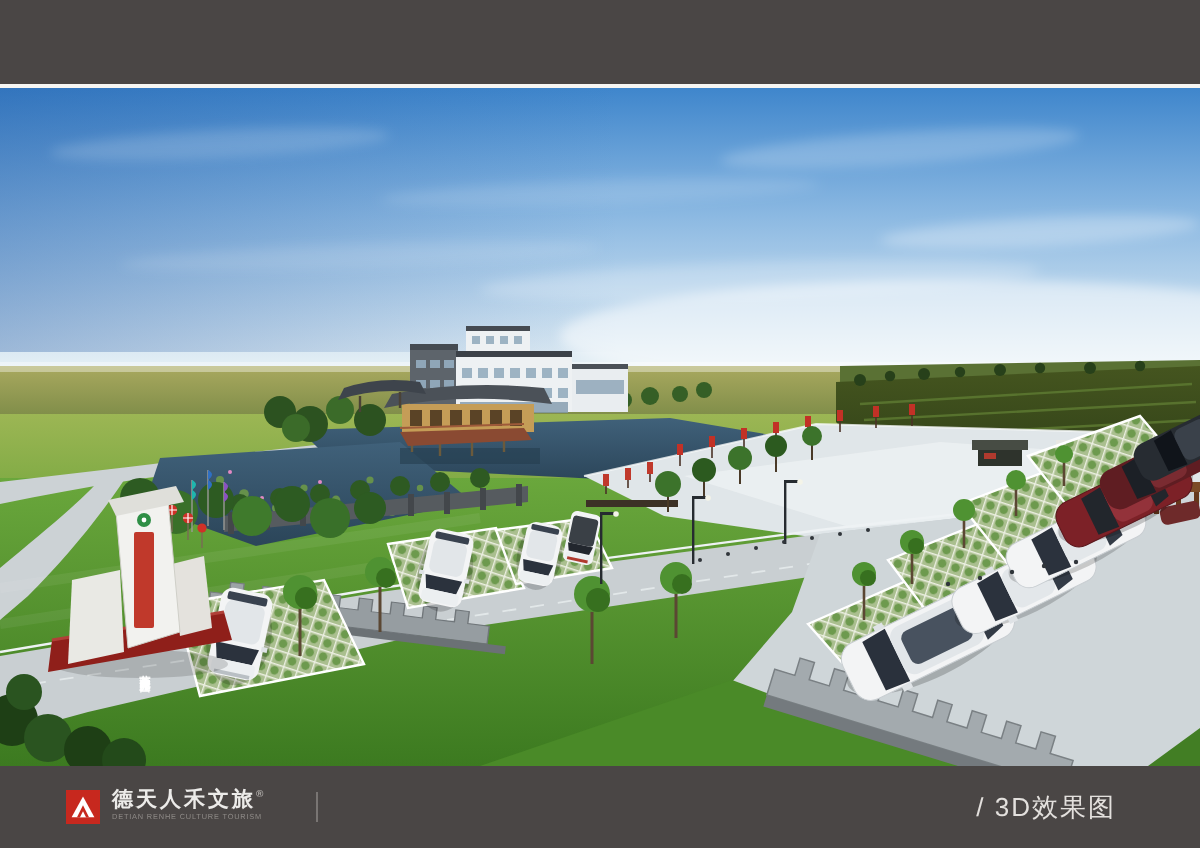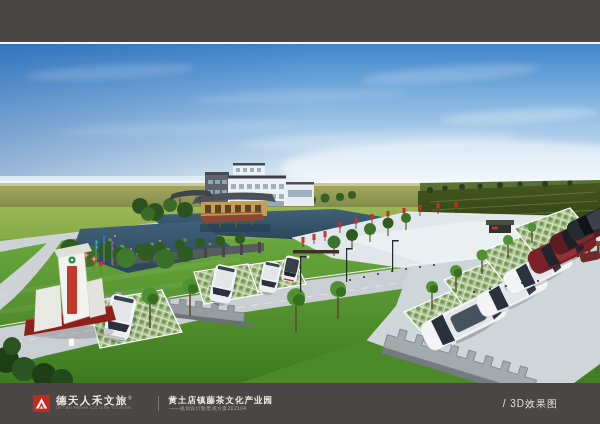--- a/index.html
+++ b/index.html
@@ -12,21 +12,21 @@
   .brandblock{display:flex;align-items:center;gap:6px;}
   .logo{width:17px;height:17px;flex:0 0 auto;}
   .brandtext{display:flex;flex-direction:column;line-height:1;}
   .brand-cn{font-size:10.5px;font-weight:bold;color:#ecebe9;letter-spacing:1.5px;white-space:nowrap;}
   .brand-cn sup{font-size:5px;letter-spacing:0;color:#b5b2af;}
   .brand-en{font-size:4.5px;color:#8f8b88;letter-spacing:.5px;transform:scale(.82);transform-origin:left top;margin-top:1.5px;white-space:nowrap;}
   .divider{width:1px;height:15px;background:#8a8683;opacity:.75;margin:0 10px;}
   .projectblock{display:flex;flex-direction:column;line-height:1;}
   .proj-title{font-size:8.5px;font-weight:bold;color:#f0eeec;letter-spacing:1px;white-space:nowrap;}
   .proj-sub{font-size:6px;color:#a8a4a0;letter-spacing:.5px;transform:scale(.82);transform-origin:left top;margin-top:1.5px;white-space:nowrap;}
-  .pagelabel{margin-left:auto;font-size:10px;color:#e3e0dd;letter-spacing:1px;white-space:nowrap;}
+  .pagelabel{margin-left:auto;font-size:13px;color:#e3e0dd;letter-spacing:1px;white-space:nowrap;}
   .sign-vtext{position:absolute;left:66px;top:267px;width:12px;height:47px;writing-mode:vertical-rl;text-orientation:upright;font-size:5.5px;line-height:12px;letter-spacing:.5px;color:#ffffff;text-align:center;font-weight:bold;overflow:hidden;}
 </style>
 </head>
 <body>
 
 <div id="board">
 
   <div class="topbar"></div>
   <div class="sepline"></div>
 
@@ -586,20 +586,16 @@
         <polygon points="8.5,3.3 14.2,13.6 2.8,13.6" fill="#ffffff"></polygon>
         <polygon points="8.5,7.6 11.5,13.6 5.5,13.6" fill="#c7281e"></polygon>
         <polygon points="8.5,10.6 10,13.6 7,13.6" fill="#ffffff"></polygon>
       </svg>
       <div class="brandtext">
         <div class="brand-cn"><span>德天人禾文旅</span><sup>®</sup></div>
         <div class="brand-en">DETIAN RENHE CULTURE TOURISM</div>
       </div>
     </div>
     <div class="divider"></div>
-    <div class="projectblock">
-      <div class="proj-title">黄土店镇藤茶文化产业园</div>
-      <div class="proj-sub">——规划设计暨景观方案202104</div>
-    </div>
     <div class="pagelabel">/ 3D效果图</div>
   </div>
 
 </div>
 
 </body></html>

